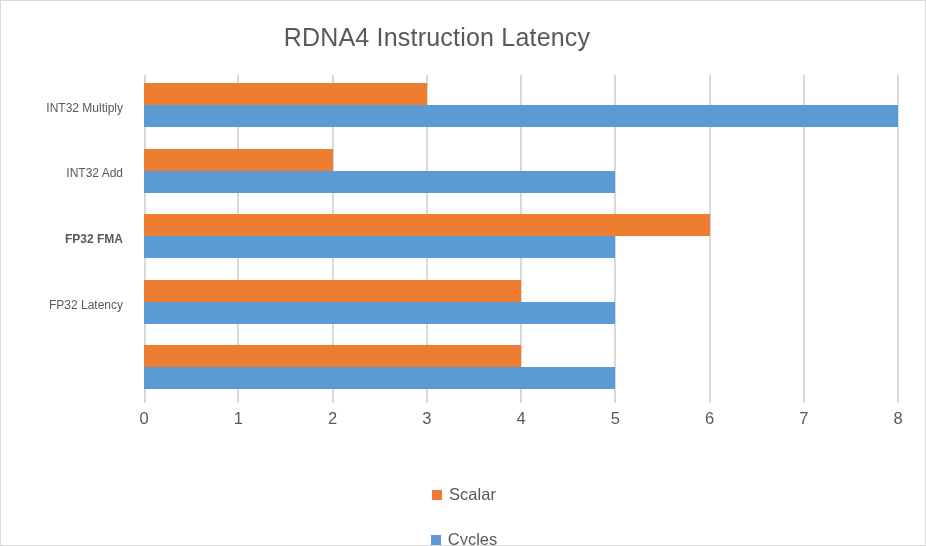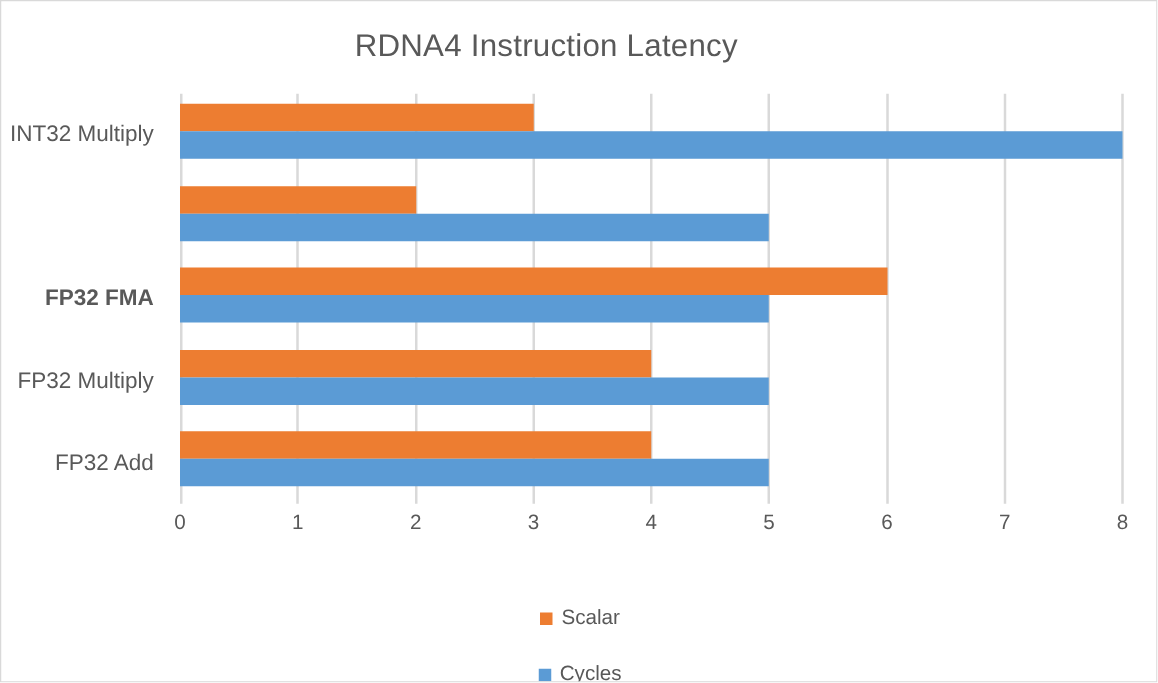--- a/index.html
+++ b/index.html
@@ -90,21 +90,21 @@
     width: 133px;
     height: 328px;
   }
   .ycat {
     position: absolute;
     right: 11px;
     height: 65.6px;
     display: flex;
     align-items: center;
     justify-content: flex-end;
-    font-size: 18px;
+    font-size: 12px;
     color: #595959;
     white-space: nowrap;
   }
 
   .xtick-labels {
     position: absolute;
     left: 143px;
     top: 408px;
     width: 754px;
     height: 26px;
@@ -154,23 +154,23 @@
   }
 </style>
 </head>
 <body>
 
 <div class="chart-frame">
 
   <div class="chart-title">RDNA4 Instruction Latency</div>
 
   <div class="ycat-labels">
-      <div class="ycat" style="top: 262.4px; height: 65.6px;">FP32 Add</div>
-      <div class="ycat" style="top: 196.8px; height: 65.6px;">FP32 Multiply</div>
+      <div class="ycat" style="top: 196.8px; height: 65.6px;">FP32 Latency</div>
       <div class="ycat" style="top: 131.2px; height: 65.6px; font-weight: bold;">FP32 FMA</div>
+      <div class="ycat" style="top: 65.6px; height: 65.6px;">INT32 Add</div>
       <div class="ycat" style="top: 0px; height: 65.6px;">INT32 Multiply</div>
     </div>
 
   <div class="plot-area">
     <div class="gridlines">
         <div class="gridline" style="left: 93.25px;"></div>
         <div class="gridline" style="left: 187.5px;"></div>
         <div class="gridline" style="left: 281.75px;"></div>
         <div class="gridline" style="left: 376px;"></div>
         <div class="gridline" style="left: 470.25px;"></div>

